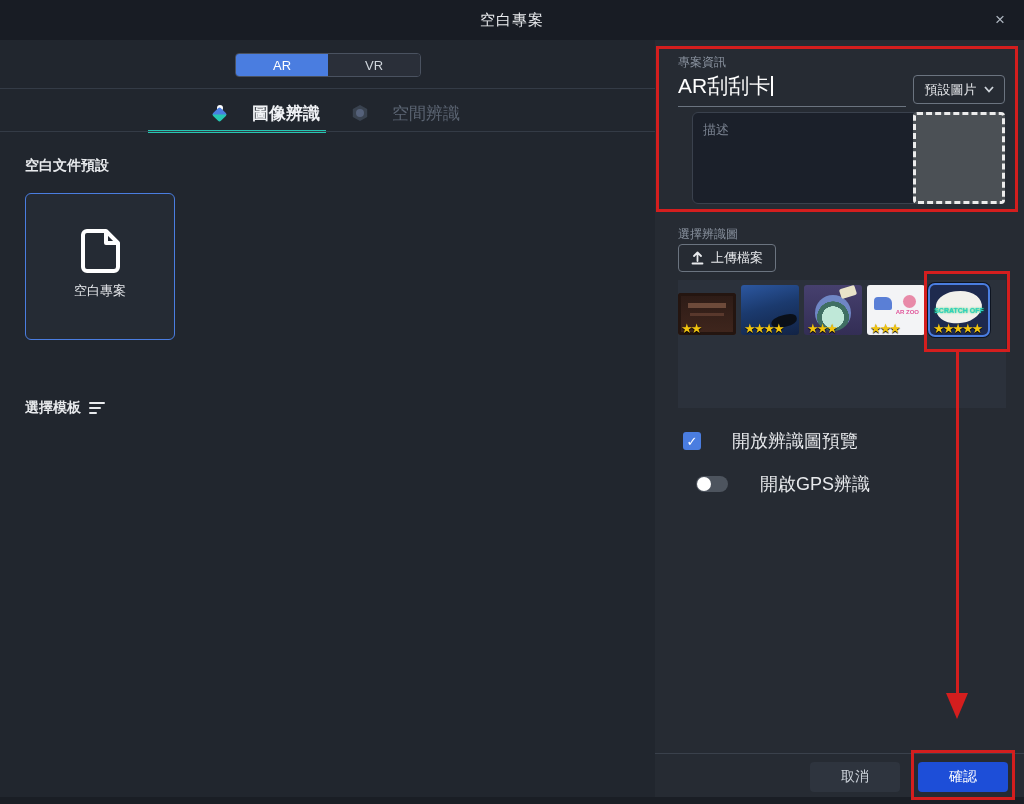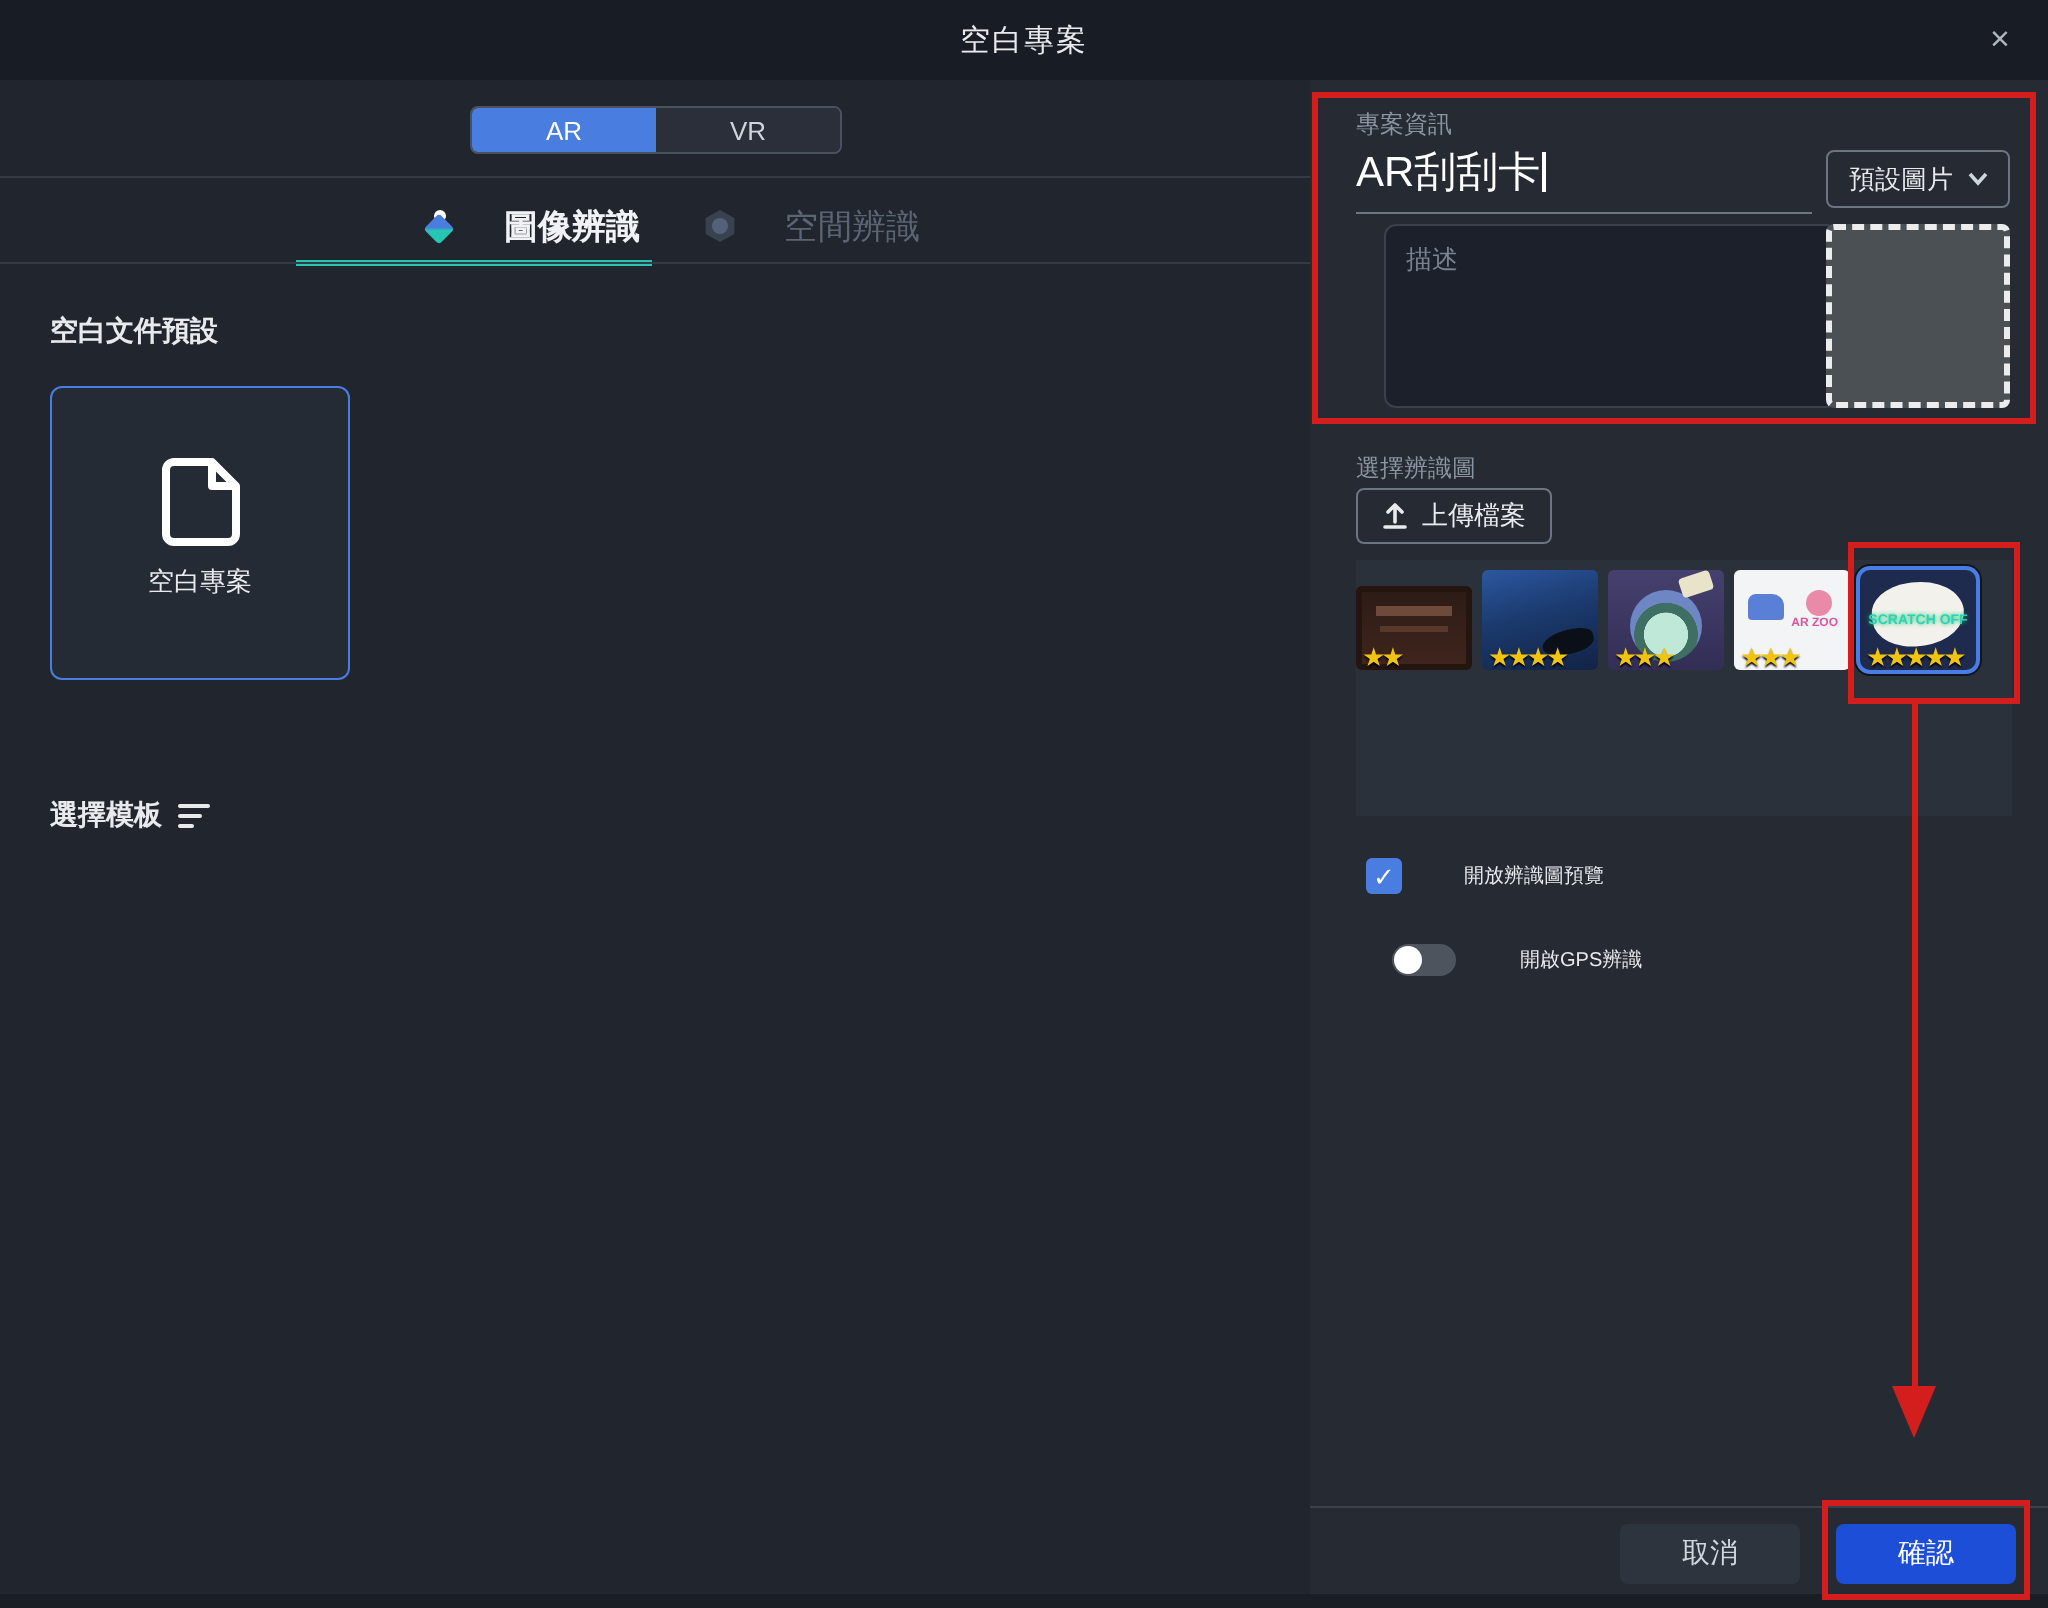--- a/index.html
+++ b/index.html
@@ -93,21 +93,21 @@
                          background:#e88aa8; border-radius:50%; }
   .thumb-scratch-off { background:#1e2a4e; color:#2fd0c0; }
   .thumb-scratch-off::before { content:""; position:absolute; left:6px; top:6px; width:46px; height:32px;
                                background:#f2f1ec; border-radius:45% 55% 50% 50%; transform:rotate(-8deg); }
   .thumb-scratch-off .thumb-cap { text-shadow:0 0 2px #0c5; }
   .thumb-ar-zoo .thumb-cap { position:absolute; right:6px; top:24px; font-size:6px; }
 
   .check-row { position:absolute; left:28px; top:389px; display:flex; align-items:center; gap:11px; }
   .checkbox { width:18px; height:18px; background:#4a7de0; border-radius:3px; color:#fff; font-size:13px;
               display:flex; align-items:center; justify-content:center; cursor:pointer; }
-  .check-row .lbl, .toggle-row .lbl { color:#e8eaed; font-size:10px;padding-left:20px; }
+  .check-row .lbl, .toggle-row .lbl { color:#e8eaed; font-size:18px;padding-left:20px; }
   .toggle-row { position:absolute; left:41px; top:432px; display:flex; align-items:center; gap:12px; }
   .toggle { width:32px; height:16px; background:#4d545e; border-radius:8px; position:relative; cursor:pointer; }
   .toggle .knob { position:absolute; left:1px; top:1px; width:14px; height:14px; background:#fff; border-radius:50%; }
 
   .footer-div { position:absolute; left:0; top:713px; width:369px; height:1px; background:#3a414c; }
   .btn { position:absolute; top:722px; width:90px; height:30px; border-radius:4px; font-size:14px;
          display:flex; align-items:center; justify-content:center; cursor:pointer; }
   .btn-cancel { left:155px; background:#2e343e; color:#cfd5dc; }
   .btn-confirm { left:263px; background:#1d4ed8; color:#fff; }
 

